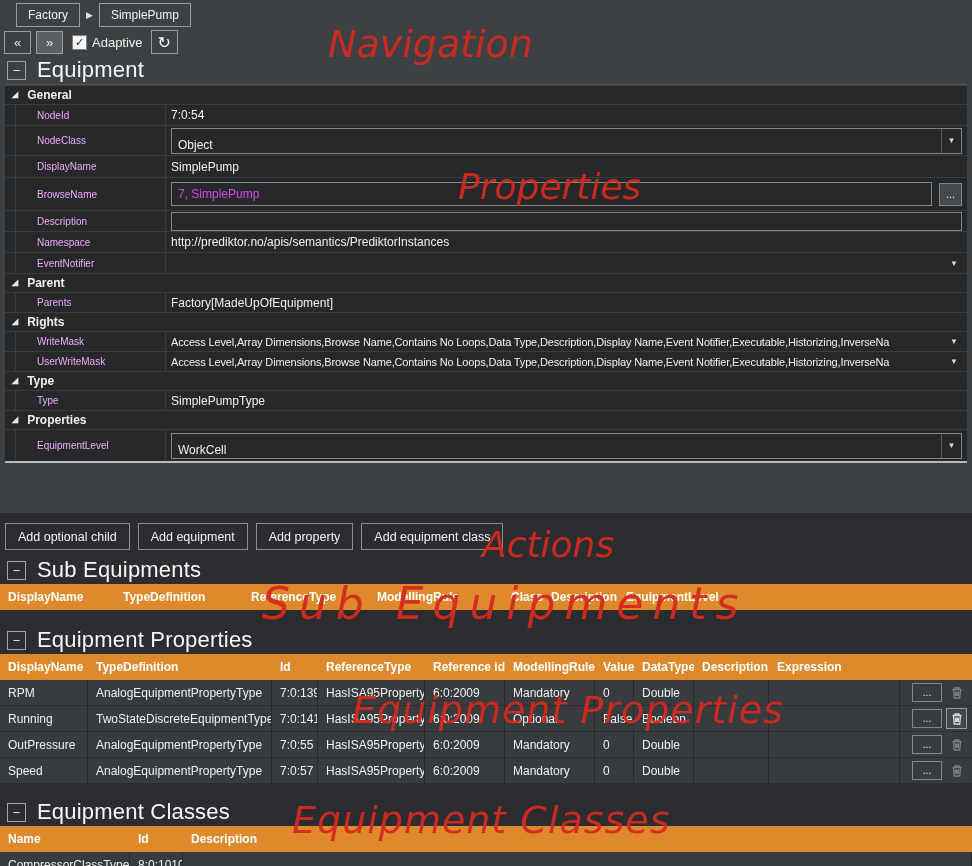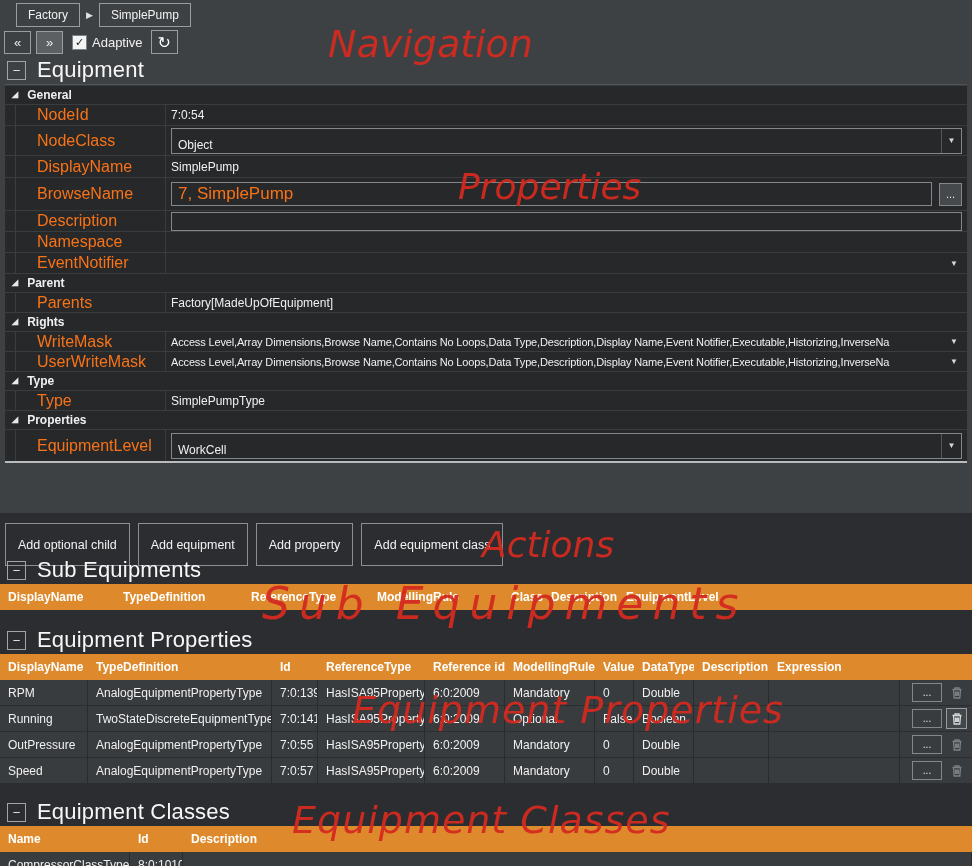--- a/index.html
+++ b/index.html
@@ -22,38 +22,38 @@
   .chk-label { font-size:13px; }
   .refresh-btn { width:27px; height:24px; border:1px solid #9a9da0; background:#3e4143; color:#fff; font-size:16px; display:flex; align-items:center; justify-content:center; margin-left:3px; }
   
   .sec-hdr { display:flex; align-items:center; gap:11px; padding:3px 7px; height:28px; }
   .collapse-btn { width:19px; height:19px; border:1px solid #a2a5a7; background:transparent; color:#ececec; font-size:13px; line-height:1; display:flex; align-items:center; justify-content:center; }
   .sec-title { font-size:22px; font-weight:400; color:#f7f7f7; letter-spacing:.2px; }
   
   .propgrid { margin:0 5px; background:#26282a; border-bottom:2px solid #b9bcbe; border-top:1px solid #515457; }
   .pg-row { display:flex; border-top:1px solid #3a3d40; align-items:stretch; }
   .pg-gutter { width:11px; border-right:1px solid #3a3d40; flex:none; }
-  .pg-label { width:150px; flex:none; border-right:1px solid #3a3d40; padding-left:21px; font-size:16px; display:flex; align-items:center; color:#f97316; }
+  .pg-label { width:150px; flex:none; border-right:1px solid #3a3d40; padding-left:21px; font-size:10px; display:flex; align-items:center; color:#f0abfc; }
   .pg-value { flex:1; min-width:0; display:flex; align-items:center; padding:0 5px; font-size:12px; }
   .pg-text { white-space:nowrap; overflow:hidden; }
   .pg-group { display:flex; align-items:center; gap:9px; padding-left:7px; font-size:12px; font-weight:bold; height:19px; border-top:1px solid #3a3d40; }
   .pg-tri { font-size:8px; color:#e8e8e8; transform:translateY(-1px); } .r20{height:20px;} .r21{height:21px;} .r22{height:22px;} .r30{height:30px;} .r33{height:33px;} .r32{height:32px;}
-  .pg-input { flex:1; min-width:0; height:19px; border:1px solid #84878a; background:#26282a; color:#f97316; font-size:17px; padding:0 6px; display:flex; align-items:center; white-space:nowrap; overflow:hidden; }
+  .pg-input { flex:1; min-width:0; height:19px; border:1px solid #84878a; background:#26282a; color:#d946ef; font-size:12px; padding:0 6px; display:flex; align-items:center; white-space:nowrap; overflow:hidden; }
   .pg-input.tall { height:24px; }
   .pg-dropdown { flex:1; min-width:0; border:1px solid #84878a; display:flex; align-items:stretch; height:26px; background:#26282a; }
   .dd-text { flex:1; min-width:0; padding:0 6px; display:flex; align-items:center; font-size:12px; white-space:nowrap; overflow:hidden;margin-top:8px; }
   .dd-arrow { width:20px; flex:none; display:flex; align-items:center; justify-content:center; color:#d8d8d8; font-size:8px; border-left:1px solid #55585b; }
   .ellipsis-btn { width:23px; height:23px; flex:none; margin-left:7px; border:1px solid #84878a; background:#46494c; color:#ececec; font-size:11px; display:flex; align-items:center; justify-content:center; }
   .mask-text { flex:1; min-width:0; font-size:11px; white-space:nowrap; overflow:hidden; letter-spacing:-.15px; }
   .mask-arrow { width:16px; flex:none; text-align:center; color:#d8d8d8; font-size:8px; }
   
   .gap-area { height:50px; }
   .lower { background:#2b2d30; height:354px; padding-top:10px; }
   .btnrow { display:flex; gap:8px; padding:0 5px; height:27px; }
-  .action-btn { border:1px solid #8c8f92; background:#2b2d30; color:#f2f2f2; font-size:12.5px; padding:0 12px; height:43px; display:flex; align-items:center; }
+  .action-btn { border:1px solid #8c8f92; background:#2b2d30; color:#f2f2f2; font-size:12.5px; padding:0 12px; height:27px; display:flex; align-items:center; }
   .lower .sec-hdr { margin-top:6px; height:28px; }
   .tbl-hdr { display:flex; align-items:center; background:#de8a2c; color:#ffffff; font-weight:bold; font-size:12px; height:26px; }
   .tbl-hdr > div { padding-left:8px; white-space:nowrap; overflow:hidden; flex:none; }
   .tbl-row { display:flex; align-items:stretch; background:#393c3f; border-bottom:1px solid #2b2d30; height:26px; font-size:12px; }
   .tbl-row > div { padding-left:8px; display:flex; align-items:center; border-right:1px solid #292b2e; white-space:nowrap; overflow:hidden; flex:none; }
   
   .seq1{width:115px;} .seq2{width:128px;} .seq3{width:126px;} .seq4{width:134px;} .seq5{width:40px;} .seq6{width:75px;} .seq7{flex:1 1 auto !important;}
   
   .ep1{width:88px;} .ep2{width:184px;} .ep3{width:46px;} .ep4{width:107px;} .ep5{width:80px;} .ep6{width:90px;} .ep7{width:39px;} .ep8{width:60px;} .ep9{width:75px;} .ep10{flex:1 1 auto !important;}
   .ep-btns { width:72px; flex:none; display:flex; align-items:center; justify-content:flex-end; gap:4px; padding-right:5px; border-right:none !important; }
@@ -141,20 +141,23 @@
     <div class="pg-gutter"></div>
     <div class="pg-label">Description</div>
     <div class="pg-value">
       <div class="pg-input"></div>
     </div>
   </div>
 
   <div class="pg-row r21">
     <div class="pg-gutter"></div>
     <div class="pg-label">Namespace</div>
+    <div class="pg-value">
+        <span class="pg-text">http://prediktor.no/apis/semantics/PrediktorInstances</span>
+      </div>
   </div>
 
   <div class="pg-row r21">
     <div class="pg-gutter"></div>
     <div class="pg-label">EventNotifier</div>
     <div class="pg-value">
       <span class="mask-text"></span>
       <span class="mask-arrow">▼</span>
     </div>
   </div>

